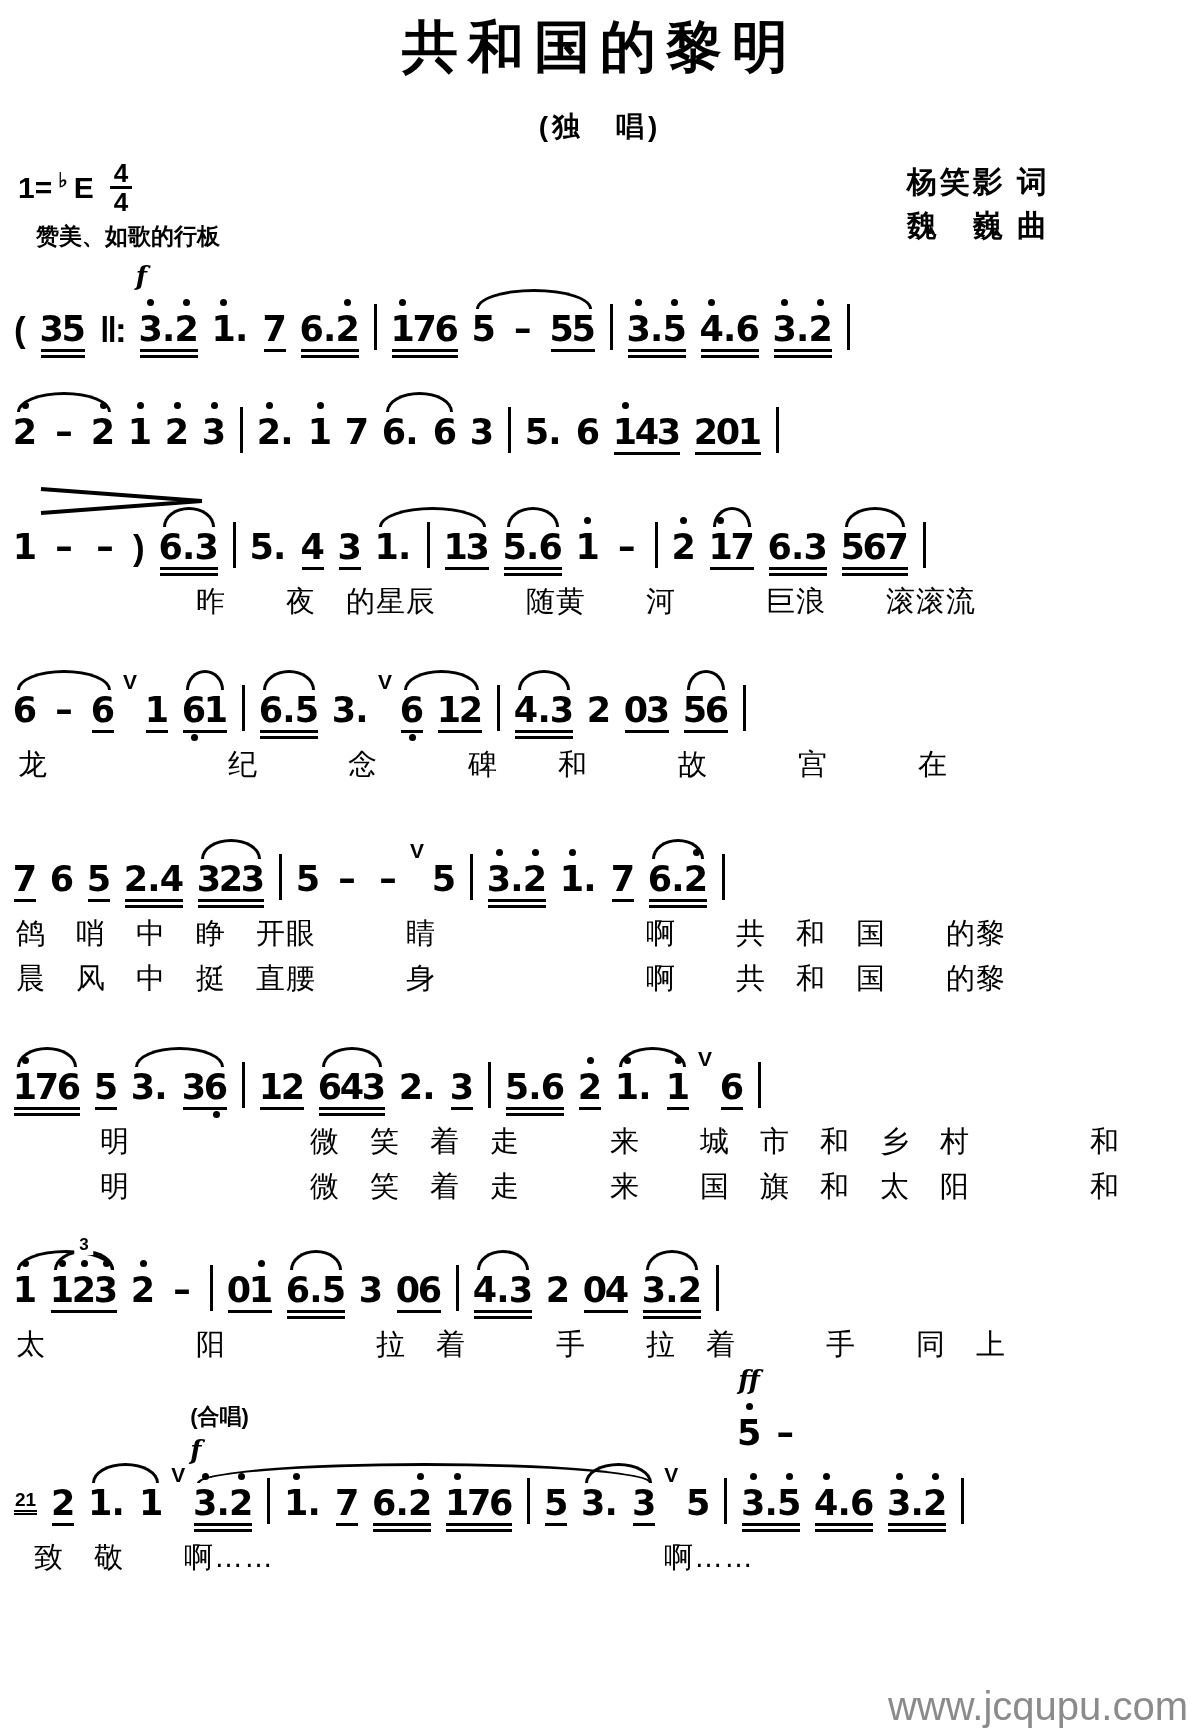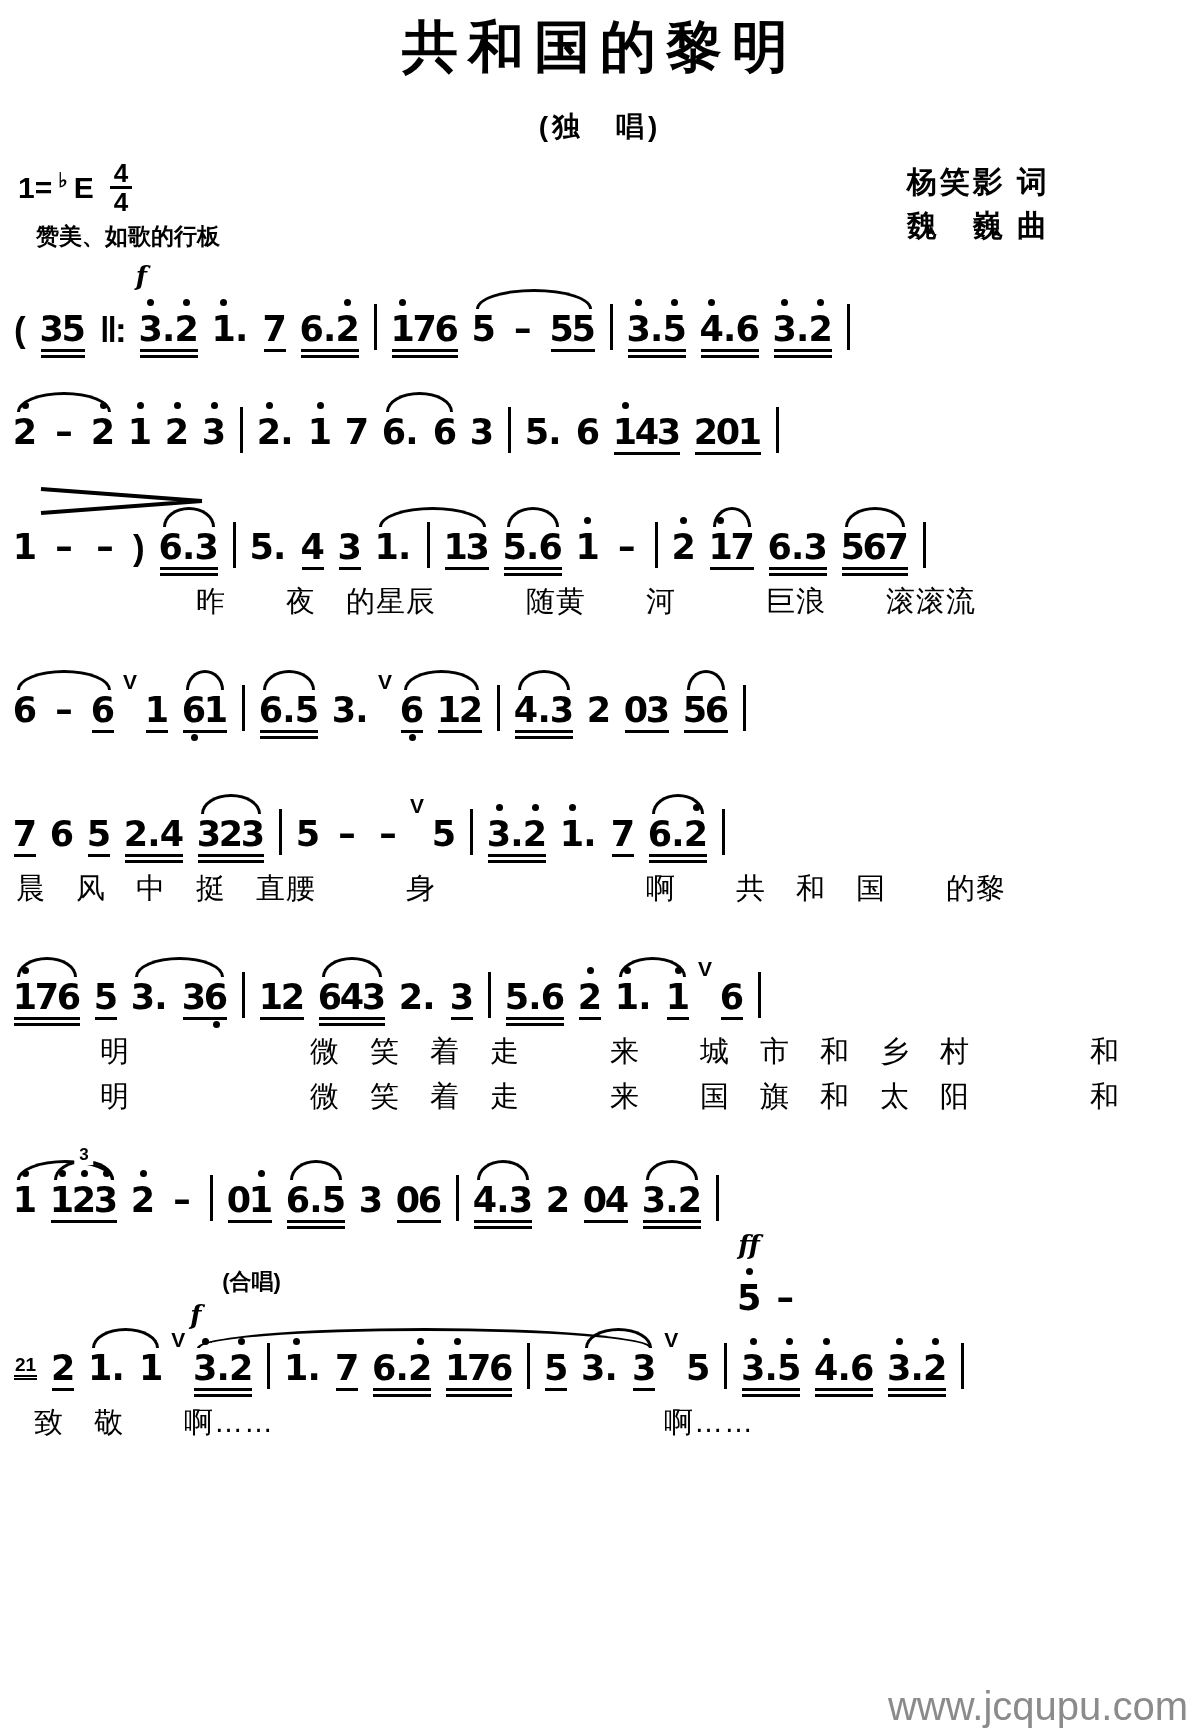--- a/index.html
+++ b/index.html
@@ -48,21 +48,21 @@
   .breath{font-size:21px;font-weight:bold;margin-bottom:48px;margin-left:-6px;margin-right:-6px;}
   .grp{display:inline-flex;align-items:flex-end;gap:15px;position:relative;}
   .arc::before{content:'';position:absolute;top:-5px;left:3px;right:3px;height:17px;
        border:3px solid #000;border-bottom:none;border-radius:50%/ 100% 100% 0 0;}
   .arc[data-lab]::after{content:attr(data-lab);position:absolute;top:-20px;left:50%;
        transform:translateX(-50%);font-size:17px;font-weight:bold;background:#fff;padding:0 5px;}
   .hp{position:absolute;left:38px;top:-26px;}
   .above{position:absolute;bottom:70px;left:-4px;display:flex;flex-direction:column;
          align-items:flex-start;gap:3px;white-space:nowrap;z-index:2;}
   .dynA{font-family:"DejaVu Serif",serif;font-style:italic;font-weight:bold;font-size:26px;}
-  .txtA{font-size:22px;font-weight:bold;margin-left:32px;}
+  .txtA{font-size:22px;font-weight:bold;}
   
   .lyr{white-space:pre;font-size:29px;line-height:45px;letter-spacing:1px;padding-left:14px;}
   .system:nth-of-type(3) .lyr{padding-left:196px;}
   .system:nth-of-type(4) .lyr{padding-left:18px;}
   .system:nth-of-type(5) .lyr{padding-left:16px;}
   .system:nth-of-type(6) .lyr{padding-left:100px;}
   .system:nth-of-type(7) .lyr{padding-left:16px;}
   .system:nth-of-type(8) .lyr{padding-left:34px;}
   .watermark{position:absolute;right:12px;bottom:6px;font-size:40px;color:#8b8b8b;
              font-family:"Liberation Sans",sans-serif;}
@@ -814,20 +814,21 @@
             </span>
             <span class="ch" style="width: 22px;">
               <span class="ds"></span>
               <span class="dg">6</span>
               <span class="ds2"></span>
             </span>
           </span>
         </span>
         <span class="bar"></span>
       </div>
+      <div class="lyr">龙　　　　　　纪　　　念　　　碑　　和　　　故　　　宫　　　在</div>
     </div>
     <div class="system">
       <div class="line">
         <span class="note u1">
           <span class="ch" style="width: 22px;">
             <span class="ds"></span>
             <span class="dg">7</span>
             <span class="ds2"></span>
           </span>
         </span>
@@ -970,20 +971,21 @@
               <span class="ds">
                 <i class="hd"></i>
               </span>
               <span class="dg">2</span>
               <span class="ds2"></span>
             </span>
           </span>
         </span>
         <span class="bar"></span>
       </div>
+      <div class="lyr">鸽　哨　中　睁　开眼　　　睛　　　　　　　啊　　共　和　国　　的黎</div>
       <div class="lyr">晨　风　中　挺　直腰　　　身　　　　　　　啊　　共　和　国　　的黎</div>
     </div>
     <div class="system">
       <div class="line">
         <span class="grp arc">
           <span class="note u2">
             <span class="ch" style="width: 22px;">
               <span class="ds">
                 <i class="hd"></i>
               </span>
@@ -1313,20 +1315,21 @@
             </span>
             <span class="ch" style="width: 22px;">
               <span class="ds"></span>
               <span class="dg">2</span>
               <span class="ds2"></span>
             </span>
           </span>
         </span>
         <span class="bar"></span>
       </div>
+      <div class="lyr">太　　　　　阳　　　　　拉　着　　　手　　拉　着　　　手　　同　上</div>
     </div>
     <div class="system">
       <div class="line">
         <span class="sm">21</span>
         <span class="note u1">
           <span class="ch" style="width: 22px;">
             <span class="ds"></span>
             <span class="dg">2</span>
             <span class="ds2"></span>
           </span>

